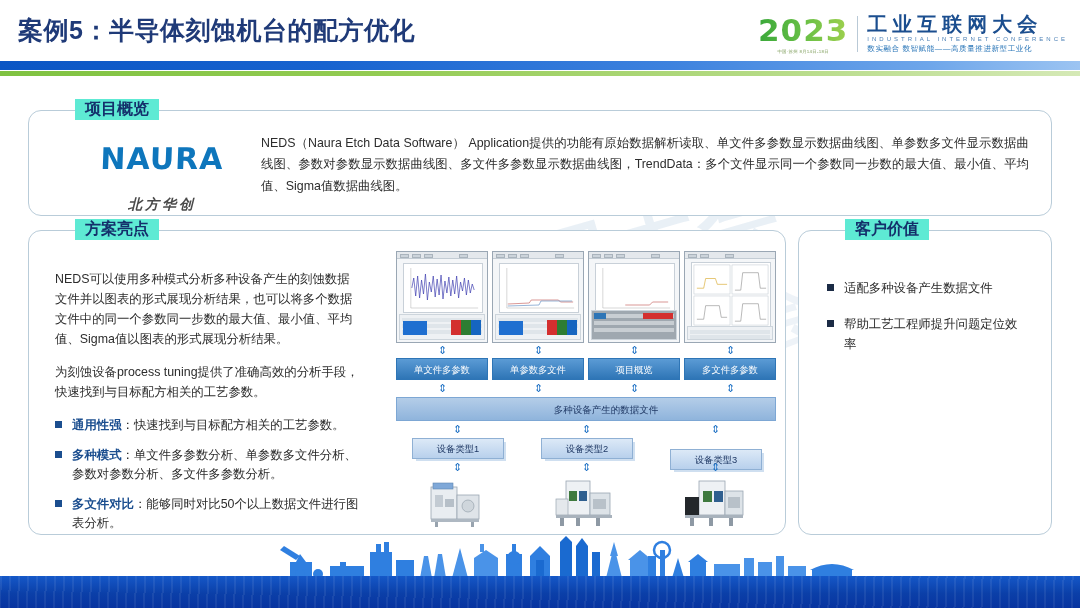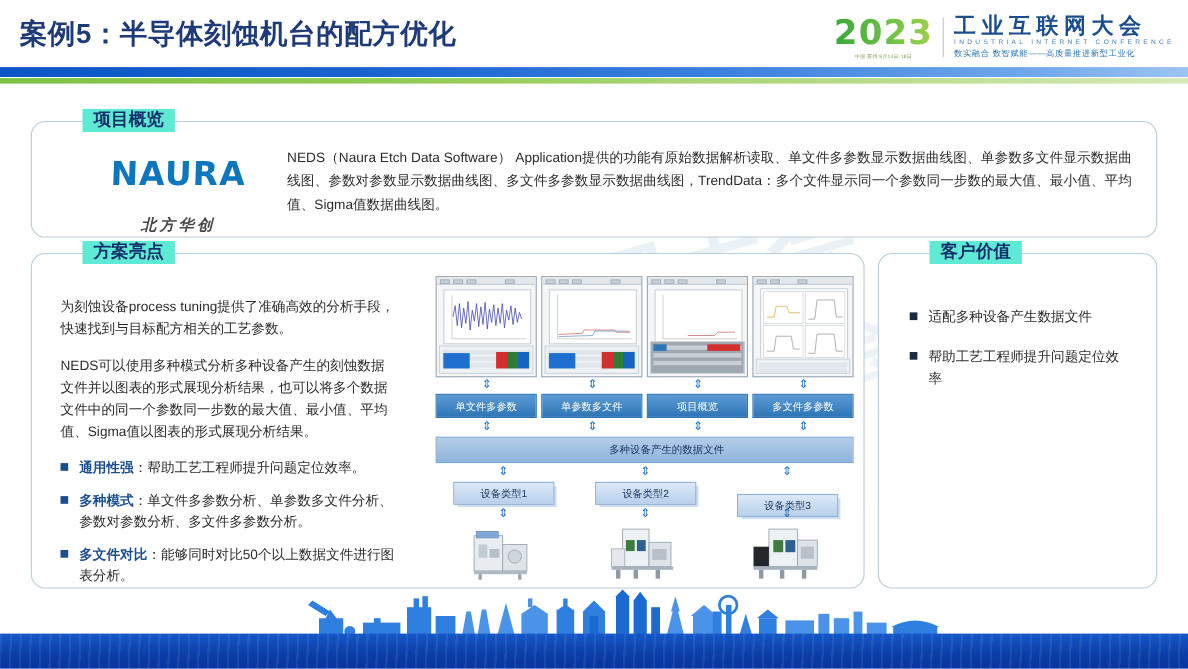--- a/index.html
+++ b/index.html
@@ -210,26 +210,26 @@
       <div class="naura-mark">NAURA</div>
       <div class="naura-cn">北方华创</div>
     </div>
     <div class="overview-text">NEDS（Naura Etch Data Software） Application提供的功能有原始数据解析读取、单文件多参数显示数据曲线图、单参数多文件显示数据曲线图、参数对参数显示数据曲线图、多文件多参数显示数据曲线图，TrendData：多个文件显示同一个参数同一步数的最大值、最小值、平均值、Sigma值数据曲线图。</div>
   </div>
 
   <div class="panel" id="panel-highlights">
     <div class="panel-title">方案亮点</div>
 
     <div class="hl-left">
+      <p class="hl-para">NEDS可以使用多种模式分析多种设备产生的刻蚀数据文件并以图表的形式展现分析结果，也可以将多个数据文件中的同一个参数同一步数的最大值、最小值、平均值、Sigma值以图表的形式展现分析结果。</p>
       <p class="hl-para">为刻蚀设备process tuning提供了准确高效的分析手段，快速找到与目标配方相关的工艺参数。</p>
-      <p class="hl-para">NEDS可以使用多种模式分析多种设备产生的刻蚀数据文件并以图表的形式展现分析结果，也可以将多个数据文件中的同一个参数同一步数的最大值、最小值、平均值、Sigma值以图表的形式展现分析结果。</p>
       <ul class="hl-list">
         <li>
           <span class="sq"></span>
-          <b>通用性强</b><span>：</span><span>帮助工艺工程师提升问题定位效率。</span>
+          <b>通用性强</b><span>：</span><span>快速找到与目标配方相关的工艺参数。</span>
         </li>
         <li>
           <span class="sq"></span>
           <b>多种模式</b><span>：</span><span>单文件多参数分析、单参数多文件分析、参数对参数分析、多文件多参数分析。</span>
         </li>
         <li>
           <span class="sq"></span>
           <b>多文件对比</b><span>：</span><span>能够同时对比50个以上数据文件进行图表分析。</span>
         </li>
       </ul>

